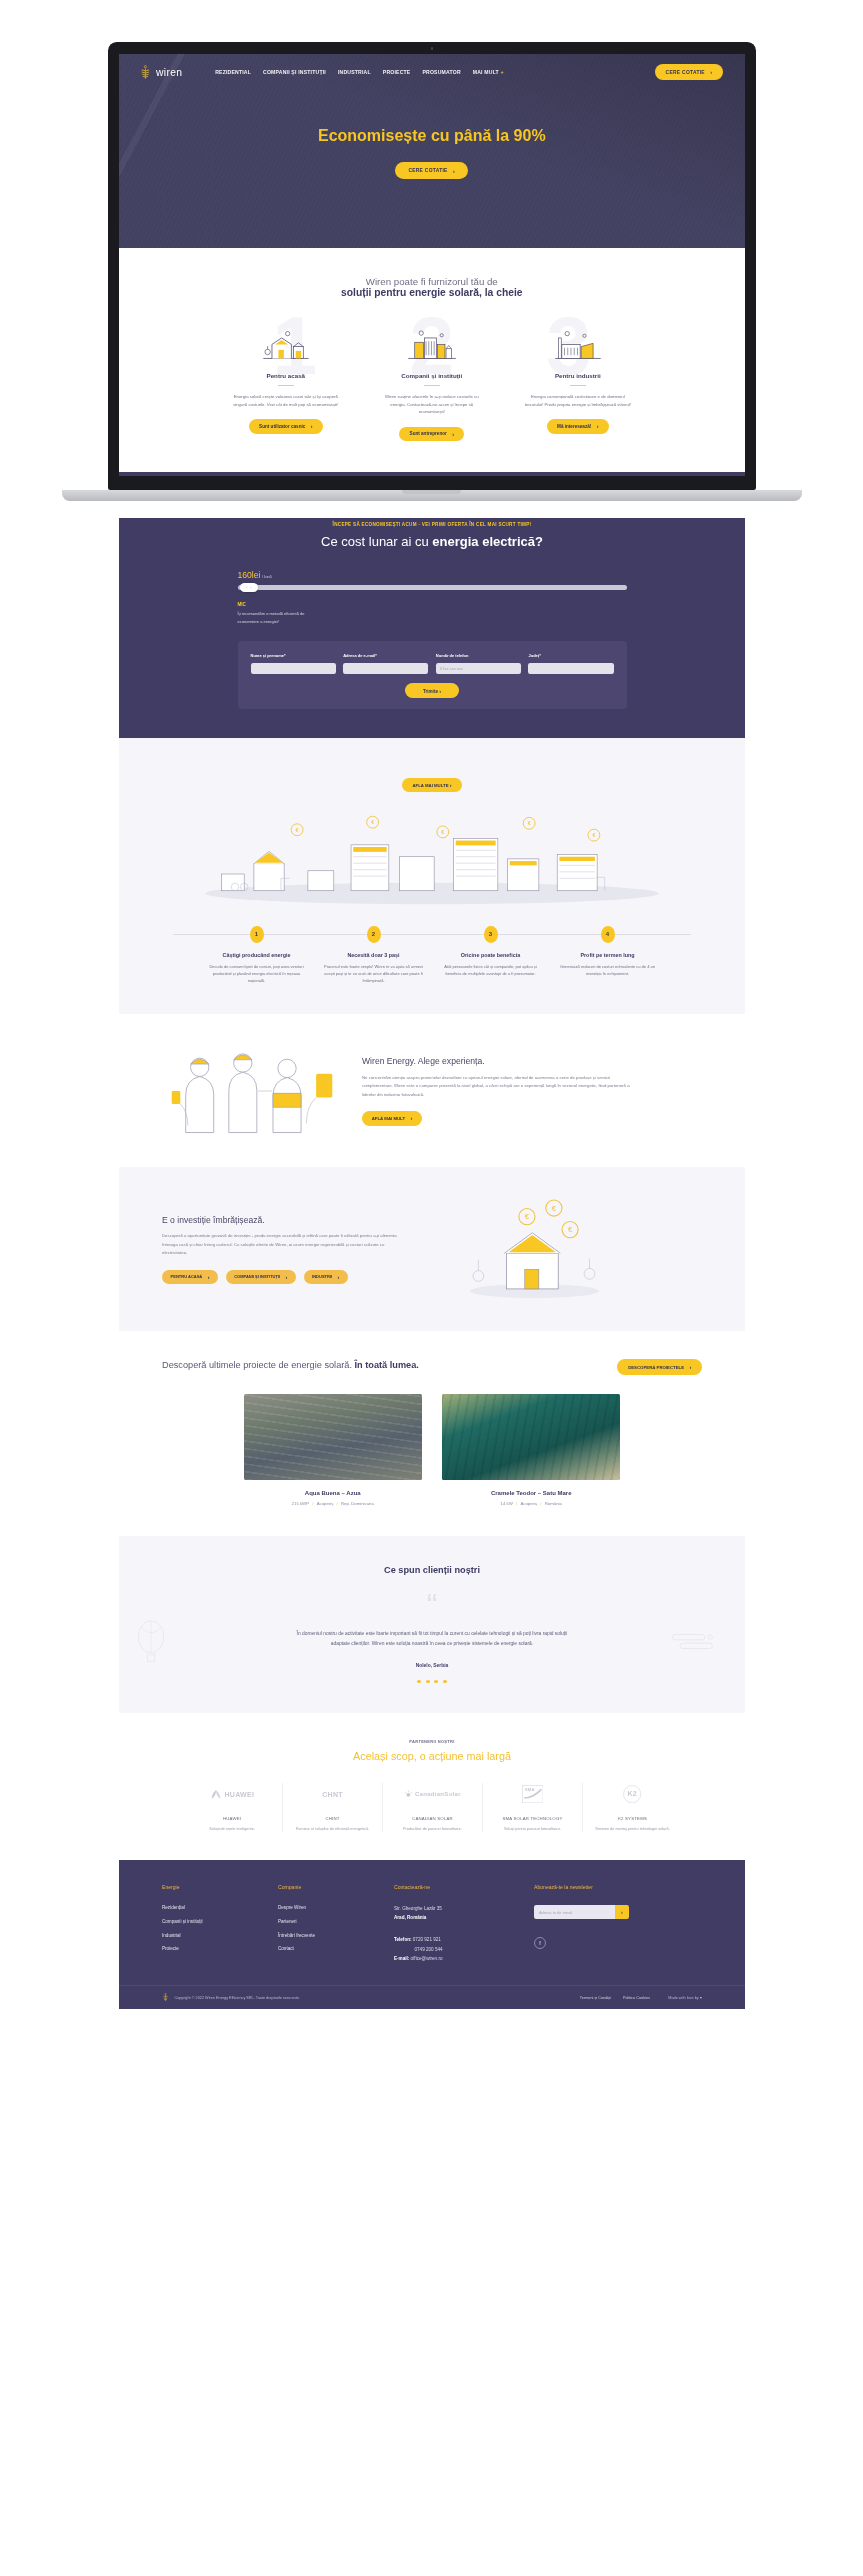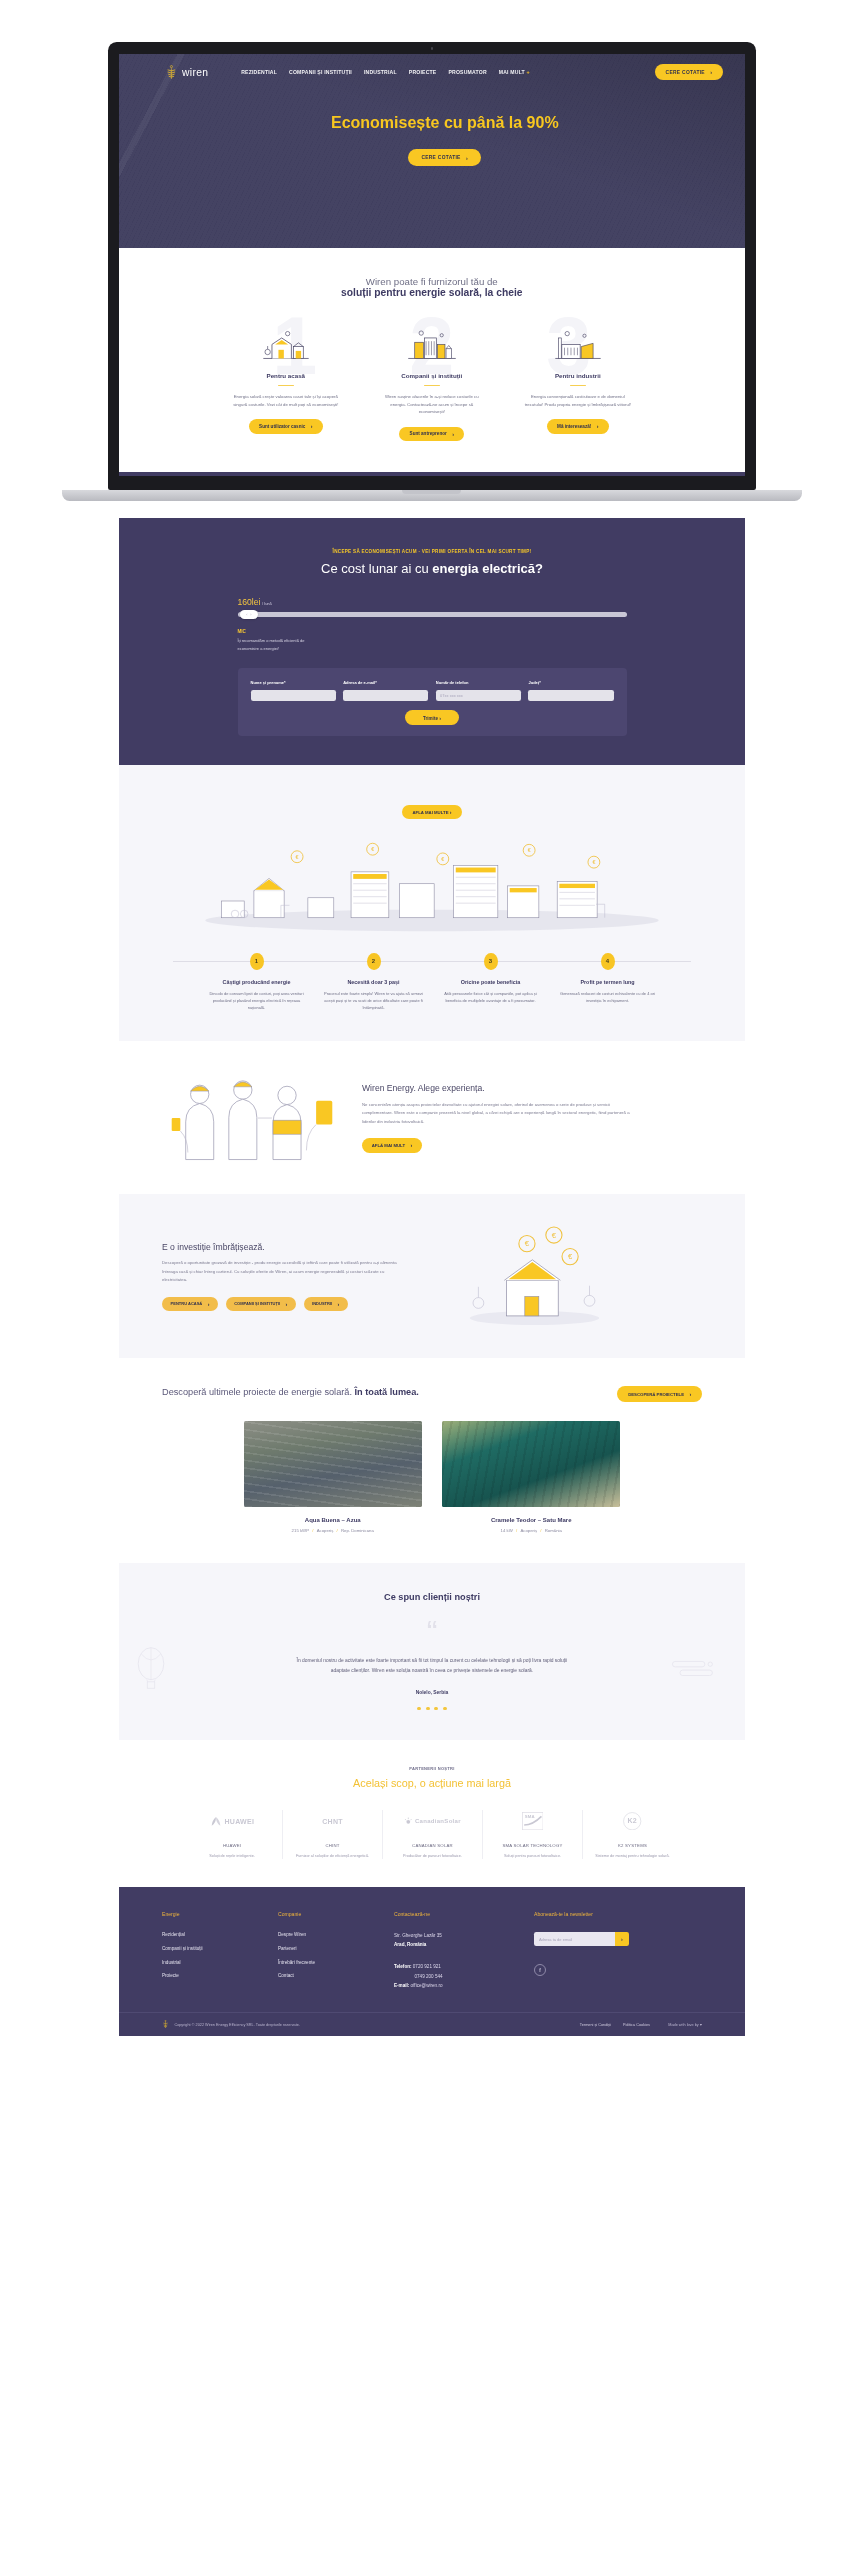--- a/index.html
+++ b/index.html
@@ -47,21 +47,20 @@
   }
 
   
   .hero{
     position:relative; height:194px; overflow:hidden;
     background:
       linear-gradient(rgba(60,56,92,.72),rgba(60,56,92,.72)),
       repeating-linear-gradient(115deg,#5a5f74 0 3.2px,#4b5067 3.2px 3.8px),
       repeating-linear-gradient(25deg,#585d73 0 4.9px,#4a4f66 4.9px 5.4px),
       linear-gradient(160deg,#6d7186,#474b61);
-    padding-left: 26px;
   }
   .hero::after{
     content:""; position:absolute; inset:0;
     background:
       linear-gradient(118deg,transparent 0 8%,rgba(255,255,255,.05) 8% 9%,transparent 9% 100%),
       linear-gradient(200deg,rgba(0,0,0,.18),transparent 45%);
   }
   .topbar{
     position:relative; z-index:3; height:36px;
     display:flex; align-items:center; padding:0 21.6px;
@@ -79,21 +78,21 @@
   .nav .plus{ color:#f6c121; font-size:5.4px; margin-left:1.6px; }
   .btn{
     display:inline-flex; align-items:center; justify-content:center; gap:5.4px;
     background:#f9c723; color:#30304d; border:none; border-radius:21.6px;
     font-weight:700; cursor:pointer; white-space:nowrap;
     font-family:"Liberation Sans", sans-serif;
   }
   .btn .chev{ font-size:5.4px; font-weight:700; }
   .btn-quote{ margin-left:auto; padding:4.9px 10.8px; font-size:4.9px; letter-spacing:0.3px; }
   .hero-center{
-    position:relative; z-index:3; text-align:center; margin-top:23px;
+    position:relative; z-index:3; text-align:center; margin-top:36px;
   }
   .hero-h1{ font-size:16px; font-weight:700; color:#f8c71f; line-height:1.28; }
   .hero-h2{ font-size:16px; font-weight:700; color:#ffffff; line-height:1.28; }
   .hero-btn{ margin-top:16px; padding:5.4px 13px; font-size:4.9px; letter-spacing:0.3px; }
 
   
   .services{ background:#fff; padding:28px 0 31px; position:relative; overflow:hidden; }
   .sec-head{ text-align:center; }
   .sec-sub{ font-size:9.7px; color:#6f6f86; font-weight:400; }
   .sec-title{ font-size:10.3px; color:#3e3b63; font-weight:700; margin-top:0; }
@@ -106,21 +105,21 @@
   .svc-rule{ width:16px; height:1.6px; background:#f6cf52; margin:6px auto 7px; border-radius:1.1px; }
   .svc-desc{ font-size:4.3px; line-height:1.75; color:#6f6f86; padding:0 3.2px; }
   .svc-btn{ margin-top:10.8px; padding:4.3px 10.3px; font-size:4.6px; }
   .ghost-num{
     position:absolute; top:58px; width:100%; display:flex; justify-content:center; gap:92px;
     font-size:81px; font-weight:700; color:#f4f4f8; z-index:1; line-height:1;
   }
 
   
   .calc{
-    background:#413c63; padding:31px 0 29px; position:relative; overflow:hidden;
+    background:#413c63; padding:4px 0 29px; position:relative; overflow:hidden;
   }
   .calc-eyebrow{
     text-align:center; color:#f7c828; font-size:4.6px; font-weight:700; letter-spacing:0.3px;
   }
   .calc-title{
     text-align:center; color:#fff; font-size:13px; font-weight:300; margin-top:7px;
   }
   .calc-title b{ font-weight:700; }
   .calc-body{ width:389px; margin:20.5px auto 0; position:relative; z-index:2; }
   .calc-amount{ color:#f5c63f; font-size:8.6px; font-weight:400; }

